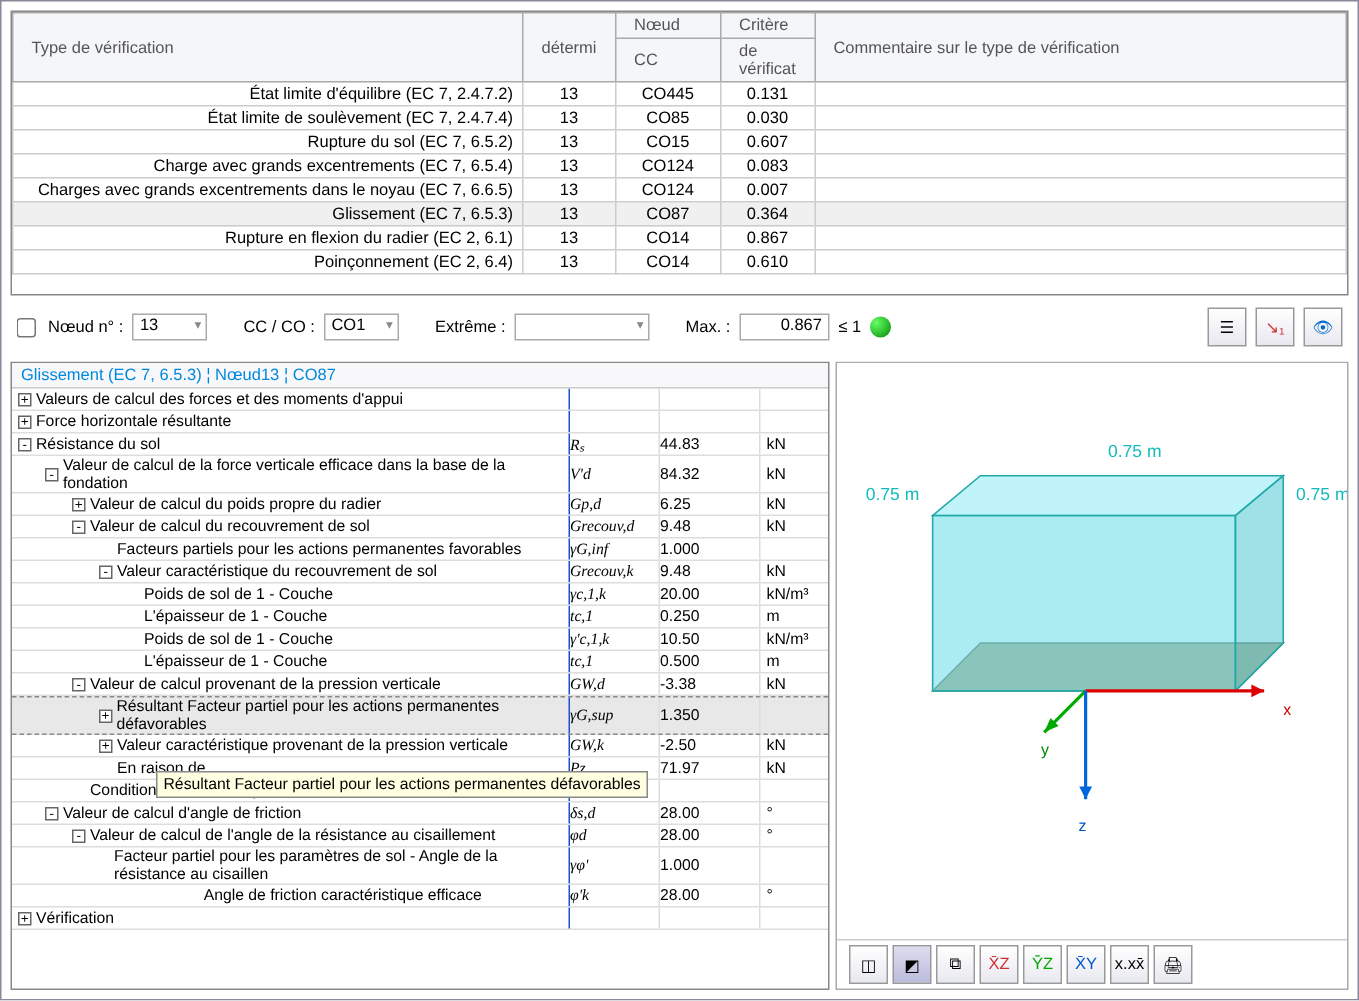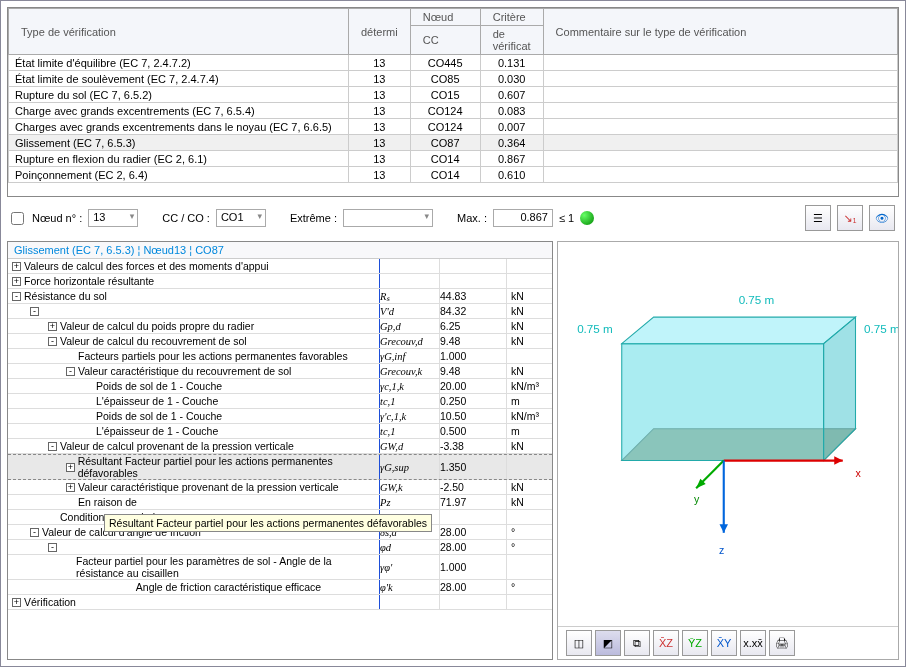--- a/index.html
+++ b/index.html
@@ -3,21 +3,21 @@
 <meta charset="utf-8">
 <style>
 * { box-sizing: border-box; margin: 0; padding: 0; }
 body { font-family: Arial, sans-serif; font-size: 11px; background: #f0f0f0; }
 .window { width: 906px; height: 667px; border: 1px solid #889; background: #fff; display: flex; flex-direction: column; }
 .title-bar { background: linear-gradient(#e8ecf0, #d8dce4); padding: 3px 8px; font-size: 11px; color: #334; border-bottom: 1px solid #bbc; }
 .panel-top { padding: 6px; }
 .table-wrap { border: 1px solid #888; height: 190px; overflow: auto; background: #fff; }
 table { border-collapse: collapse; width: 100%; font-size: 11px; }
 th { background: #f4f6fa; border: 1px solid #aaa; padding: 2px 12px; text-align: left; font-weight: normal; color: #555; }
-td { border: 1px solid #ccc; padding: 1px 6px; height: 16px; }
+td { border: 1px solid #ccc; padding: 1px 6px; height: 16px; text-align: right; }
 td.c { text-align: center; }
 tr.sel td { background: #f0f0f0; border-top: 1px dashed #888; border-bottom: 1px dashed #888; }
 .controls-row { display: flex; align-items: center; gap: 6px; padding: 8px 4px 4px; }
 .controls-row input[type=checkbox] { margin-right: 2px; }
 .combo { border: 1px solid #aaa; background: #fff; padding: 1px 18px 1px 4px; font-size: 11px; position: relative; min-width: 50px; display: inline-block; height: 18px; }
 .combo::after { content: "▾"; position: absolute; right: 3px; top: 1px; color: #888; font-size: 9px; }
 .text-field { border: 1px solid #aaa; background: #fff; padding: 1px 4px; font-size: 11px; height: 18px; min-width: 60px; }
 .green-ball { width: 14px; height: 14px; border-radius: 50%; background: radial-gradient(circle at 30% 30%, #6f6, #080); display: inline-block; }
 .btn-icon { width: 26px; height: 26px; border: 1px solid #999; background: linear-gradient(#fff, #e8e8f0); display: inline-flex; align-items: center; justify-content: center; font-size: 11px; cursor: pointer; }
 .spacer { flex: 1; }
@@ -168,20 +168,21 @@
               <span class="tree-toggle">-</span>
               <span>Résistance du sol</span>
             </div>
             <div class="dr-cell dr-sym">Rₛ</div>
             <div class="dr-cell dr-val">44.83</div>
             <div class="dr-cell dr-unit">kN</div>
           </div>
           <div class="detail-row">
             <div class="dr-cell dr-label" style="padding-left: 22px;">
               <span class="tree-toggle">-</span>
+              <span>Valeur de calcul de la force verticale efficace dans la base de la fondation</span>
             </div>
             <div class="dr-cell dr-sym">V'd</div>
             <div class="dr-cell dr-val">84.32</div>
             <div class="dr-cell dr-unit">kN</div>
           </div>
           <div class="detail-row">
             <div class="dr-cell dr-label" style="padding-left: 40px;">
               <span class="tree-toggle">+</span>
               <span>Valeur de calcul du poids propre du radier</span>
             </div>
@@ -302,20 +303,21 @@
               <span class="tree-toggle">-</span>
               <span>Valeur de calcul d'angle de friction</span>
             </div>
             <div class="dr-cell dr-sym">δs,d</div>
             <div class="dr-cell dr-val">28.00</div>
             <div class="dr-cell dr-unit">°</div>
           </div>
           <div class="detail-row">
             <div class="dr-cell dr-label" style="padding-left: 40px;">
               <span class="tree-toggle">-</span>
+              <span>Valeur de calcul de l'angle de la résistance au cisaillement</span>
             </div>
             <div class="dr-cell dr-sym">φd</div>
             <div class="dr-cell dr-val">28.00</div>
             <div class="dr-cell dr-unit">°</div>
           </div>
           <div class="detail-row">
             <div class="dr-cell dr-label" style="padding-left: 58px; align-items: flex-end;">
               <span style="width: 12px; display: inline-block;"></span>
               <span>Facteur partiel pour les paramètres de sol - Angle de la résistance au cisaillen</span>
             </div>

